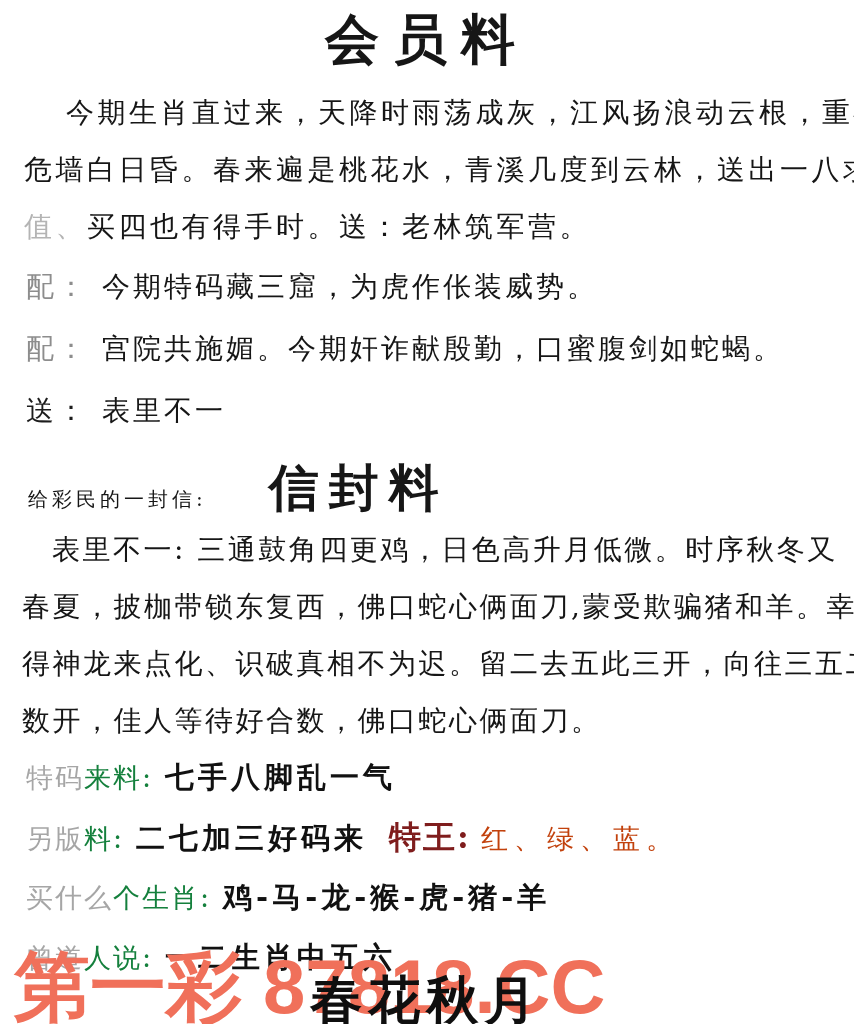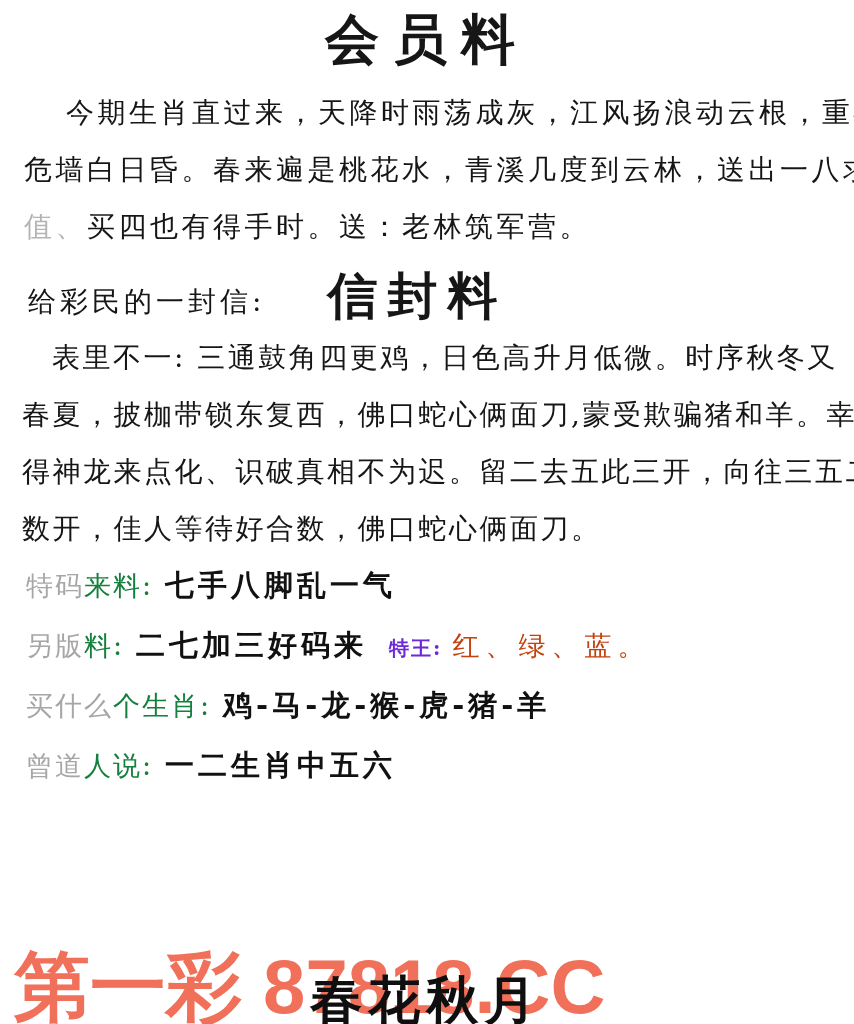--- a/index.html
+++ b/index.html
@@ -46,21 +46,21 @@
   .entry .prefix-dark { color: #1c1c1c; margin-right: 14px; }
   
   .env-header {
     display: flex;
     align-items: flex-end;
     margin-left: 28px;
     margin-top: 6px;
     height: 64px;
   }
   .env-intro {
-    font-size: 28px;
+    font-size: 20px;
     letter-spacing: 4px;
     padding-bottom: 4px;
     white-space: nowrap;
   }
   .env-title {
     font-size: 50px;
     line-height: 58px;
     letter-spacing: 10px;
     font-weight: bold;
     margin-left: 62px;
@@ -79,21 +79,21 @@
     height: 40px;
     line-height: 40px;
     margin-bottom: 20px;
     font-size: 27px;
     letter-spacing: 2px;
     white-space: nowrap;
   }
   .tip .t-faded { color: #a6a6a6; }
   .tip .t-label { color: #15803d; margin-right: 12px; }
   .tip .t-value { font-weight: bold; font-size: 29px; letter-spacing: 4px; color: #111; }
-  .tip .t-extra-label { font-weight: bold; color: #6d28d9; margin-left: 22px; margin-right: 10px; font-size: 20px; }
+  .tip .t-extra-label { font-weight: bold; color: #7f1d1d; margin-left: 22px; margin-right: 10px; font-size: 32px; }
   .tip .t-extra { color: #c2410c; letter-spacing: 6px; }
   
   .footer { position: absolute; left: 8px; right: 0; bottom: 0; height: 95px; text-decoration: underline; }
   .watermark {
     position: absolute;
     left: 6px;
     bottom: -16px;
     font-family: "Liberation Sans", sans-serif;
     font-weight: bold;
     font-size: 76px;
@@ -121,20 +121,31 @@
 
   <div>
     <div class="doc-title">会员料</div>
 
     <div class="para">
       <div class="pline indent">今期生肖直过来，天降时雨荡成灰，江风扬浪动云根，重碇</div>
       <div class="pline">危墙白日昏。春来遍是桃花水，青溪几度到云林，送出一八求六</div>
       <div class="pline faded-first">值、买四也有得手时。送：老林筑军营。</div>
     </div>
 
+    <div class="entries">
+      <div class="entry">
+        <span class="prefix-faded">配：</span><span>今期特码藏三窟，为虎作伥装威势。</span>
+      </div>
+      <div class="entry">
+        <span class="prefix-faded">配：</span><span>宫院共施媚。今期奸诈献殷勤，口蜜腹剑如蛇蝎。</span>
+      </div>
+      <div class="entry">
+        <span class="prefix-dark">送：</span><span>表里不一</span>
+      </div>
+    </div>
   </div>
 
   <div>
     <div class="env-header">
       <span class="env-intro">给彩民的一封信:</span>
       <span class="env-title">信封料</span>
     </div>
 
     <div class="env-para">
       <div class="pline indent">表里不一: 三通鼓角四更鸡，日色高升月低微。时序秋冬又</div>

